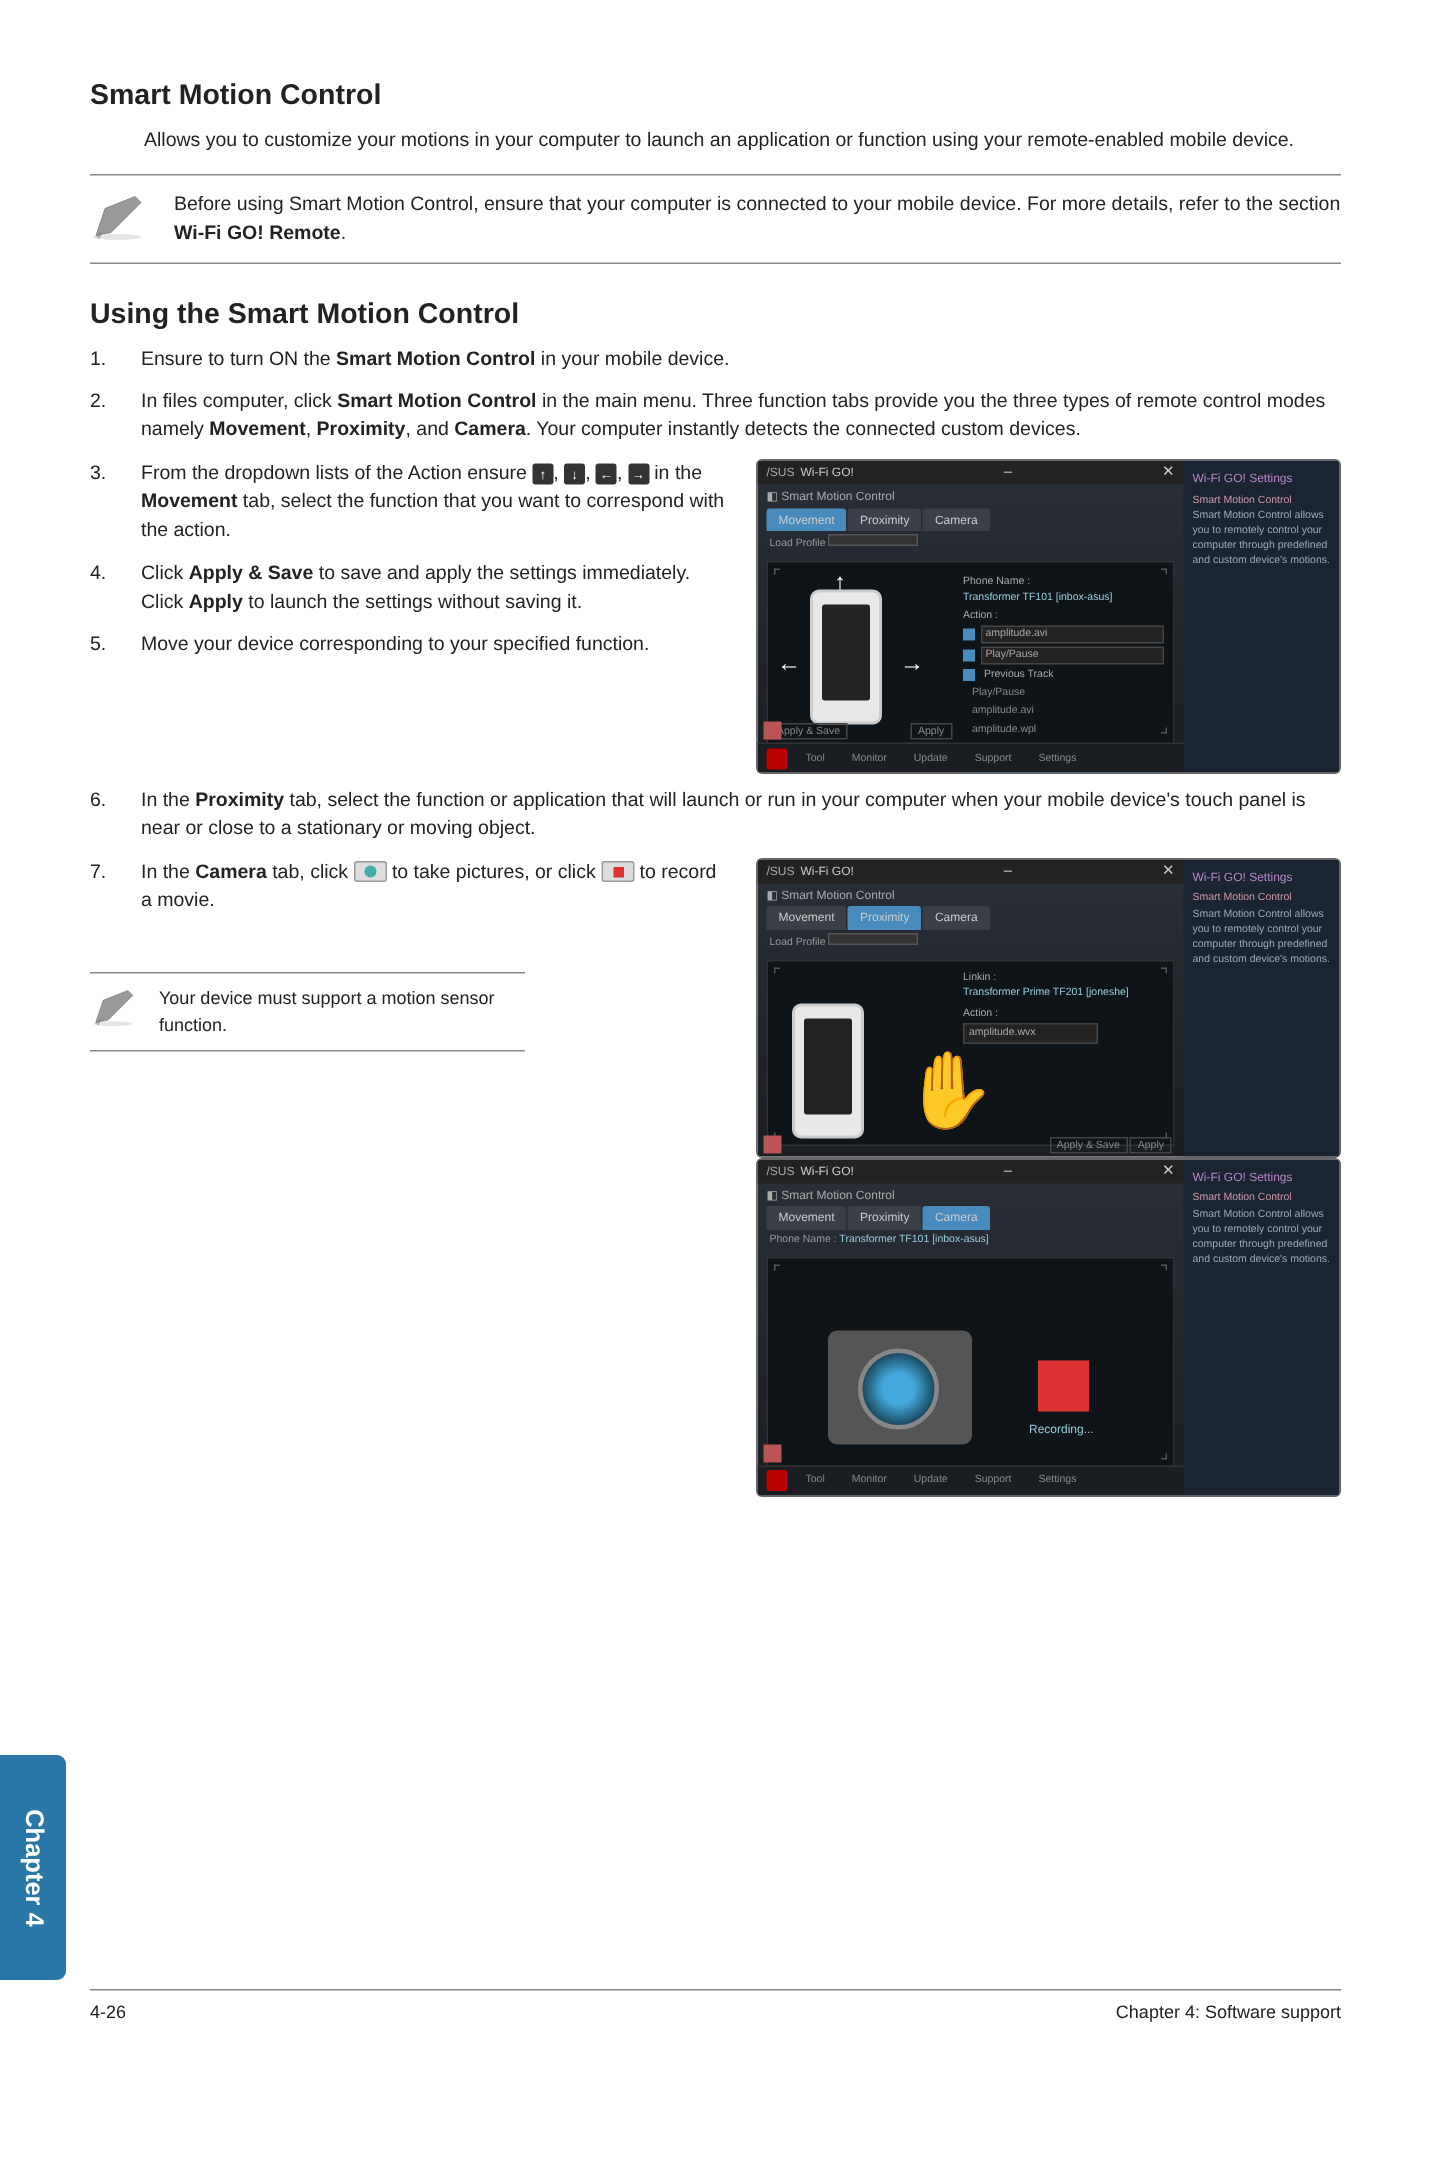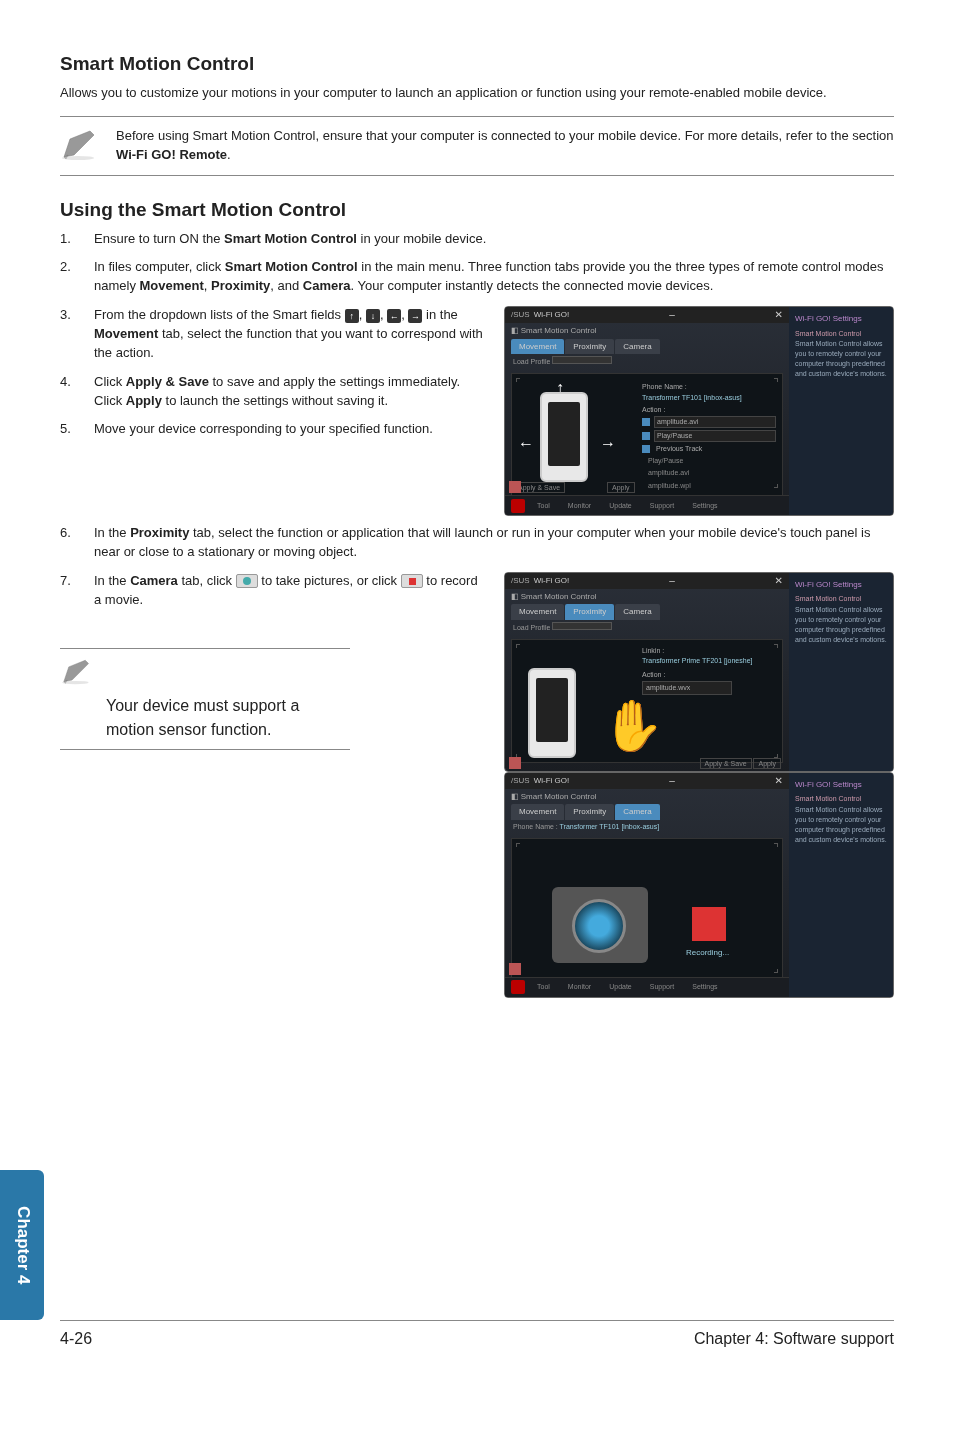--- a/index.html
+++ b/index.html
@@ -1,19 +1,19 @@
 <!DOCTYPE html>
 <html><head>
 <meta charset="utf-8">
 <style>
   * { box-sizing: border-box; margin: 0; padding: 0; }
   body { font-family: Arial, Helvetica, sans-serif; font-size: 13px; color: #222; background: #fff; width: 954px; margin: 0 auto; padding: 0 60px; line-height: 1.45; }
   .content { min-height: 1370px; padding-top: 50px; position: relative; }
   h2 { font-size: 19px; font-weight: bold; margin-bottom: 6px; }
-  p { margin-bottom: 10px; }
+  p { margin-bottom: 10px; margin-left: 36px; }
   .note-section { border-top: 1px solid #888; border-bottom: 1px solid #888; padding: 10px 0; margin: 14px 0 20px; display: flex; align-items: flex-start; gap: 16px; }
   .note-icon { width: 40px; height: 34px; flex-shrink: 0; }
   .note-text { flex: 1; font-size: 13px; }
   ol { list-style: none; }
   li { display: flex; margin-bottom: 10px; }
   li .num { width: 34px; flex-shrink: 0; }
   li .txt { flex: 1; }
   .two-col { display: flex; gap: 20px; margin-top: 10px; }
   .left { flex: 1; }
   .right { width: 390px; flex-shrink: 0; }
@@ -50,21 +50,21 @@
   .rec-lbl{position:absolute;left:174px;top:108px;font-size:8px;color:#9cd;}
   .cam-body{position:absolute;left:40px;top:48px;width:96px;height:76px;background:#555;border-radius:6px;}
   .mini-icon { display:inline-block; width:14px; height:14px; background:#333; color:#fff; font-size:9px; text-align:center; line-height:14px; border-radius:2px; vertical-align:middle;}
   .snap-icon{display:inline-block;width:22px;height:14px;background:#ddd;border:1px solid #999;border-radius:2px;position:relative;vertical-align:middle;}
   .snap-icon.cam::after{content:'';position:absolute;left:6px;top:2px;width:8px;height:8px;border-radius:50%;background:#4aa;}
   .snap-icon.rec::after{content:'';position:absolute;left:7px;top:3px;width:7px;height:7px;background:#d33;}
   .inner-note { border-top:1px solid #888; border-bottom:1px solid #888; padding:8px 0; margin-top:20px; display:flex; gap:12px; align-items:flex-start; width: 290px;}
   .inner-note .note-icon{width:34px;height:28px;}
   .side-tab-wrap { position:absolute; left:-60px; bottom:50px; width:44px; height:150px; background:#2a78a8; border-radius:0 6px 6px 0; color:#fff; display:flex; align-items:center; justify-content:center; }
   .side-tab-wrap span { transform: rotate(90deg); font-weight:bold; font-size:17px; white-space:nowrap; }
-  .page-footer { position:absolute; bottom:20px; left:0; right:0; border-top:1px solid #888; padding-top:6px; display:flex; justify-content:space-between; font-size:16px; }
+  .page-footer { position:absolute; bottom:20px; left:0; right:0; border-top:1px solid #888; padding-top:6px; display:flex; justify-content:space-between; font-size:12px; }
   .three-shot-right { width: 390px; margin-left: auto; margin-bottom: 18px; }
   .pencil-svg path{fill:#999;}
   b { font-weight: bold; }
   .step6-wrap{margin-top:8px;}
 </style>
 </head>
 <body>
 
 <div class="content">
 
@@ -83,31 +83,31 @@
 
   <h2>Using the Smart Motion Control</h2>
 
   <ol>
     <li>
       <span class="num">1.</span>
       <span class="txt"><span>Ensure to turn ON the </span><b>Smart Motion Control</b><span> in your mobile device.</span></span>
     </li>
     <li>
       <span class="num">2.</span>
-      <span class="txt"><span>In files computer, click </span><b>Smart Motion Control</b><span> in the main menu. Three function tabs provide you the three types of remote control modes namely </span><b>Movement</b><span>, </span><b>Proximity</b><span>, and </span><b>Camera</b><span>. Your computer instantly detects the connected movie devices.</span></span>
+      <span class="txt"><span>In files computer, click </span><b>Smart Motion Control</b><span> in the main menu. Three function tabs provide you the three types of remote control modes namely </span><b>Movement</b><span>, </span><b>Proximity</b><span>, and </span><b>Camera</b><span>. Your computer instantly detects the connected custom devices.</span></span>
     </li>
   </ol>
 
   <div class="two-col">
     <div class="left">
       <ol>
         <li>
           <span class="num">3.</span>
           <span class="txt">
-            <span>From the dropdown lists of the Smart fields </span>
+            <span>From the dropdown lists of the Action ensure </span>
             <span class="mini-icon">↑</span><span>, </span><span class="mini-icon">↓</span><span>, </span><span class="mini-icon">←</span><span>, </span><span class="mini-icon">→</span>
             <span> in the </span><b>Movement</b><span> tab, select the function that you want to correspond with the action.</span>
           </span>
         </li>
         <li>
           <span class="num">4.</span>
           <span class="txt"><span>Click </span><b>Apply &amp; Save</b><span> to save and apply the settings immediately. Click </span><b>Apply</b><span> to launch the settings without saving it.</span></span>
         </li>
         <li>
           <span class="num">5.</span>
@@ -221,21 +221,21 @@
             <span> to record a movie.</span>
             <br><br>
           </span>
         </li>
       </ol>
       <div class="inner-note">
         <svg class="note-icon pencil-svg" viewBox="0 0 40 34">
             <path d="M4 30 L10 12 L30 4 L34 8 L14 28 Z M6 32 L4 30 L8 28 Z" fill="#aaa" stroke="#777" stroke-width="0.5"></path>
             <ellipse cx="18" cy="31" rx="16" ry="2" fill="#ccc" opacity="0.5"></ellipse>
           </svg>
-        <div style="font-size:16px;margin-top:37px;">Your device must support a motion sensor function.</div>
+        <div style="font-size:12px;">Your device must support a motion sensor function.</div>
       </div>
     </div>
     <div class="right">
       <div class="screenshot short">
         <div class="screenshot-wrap" style="height:100%;">
           <div class="screenshot-left" style="position:relative;">
             <div class="titlebar">
                 <span class="logo">/SUS</span> 
                 <span style="font-size:8px;color:#ccc;">Wi-Fi GO!</span>
                 <span class="wclose">–</span>

